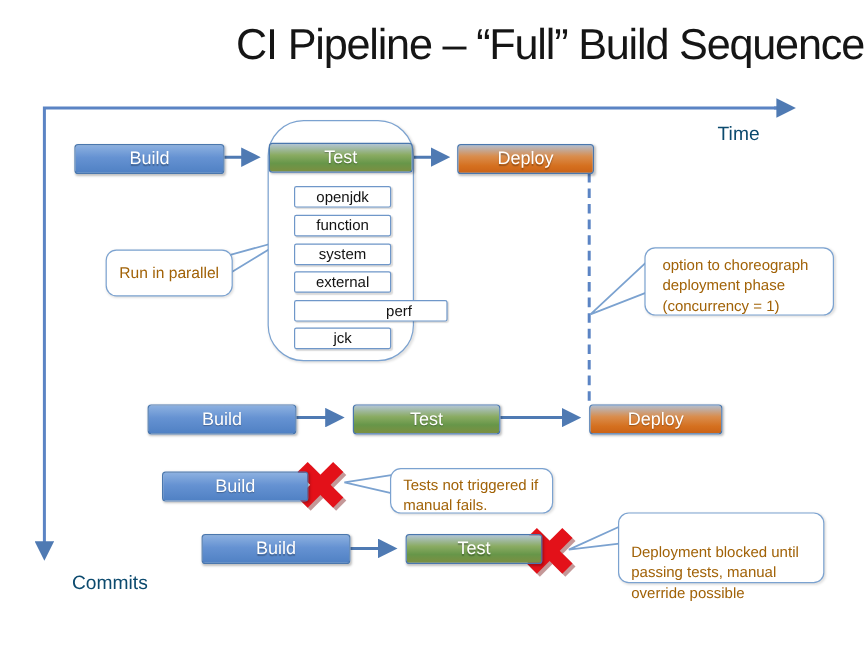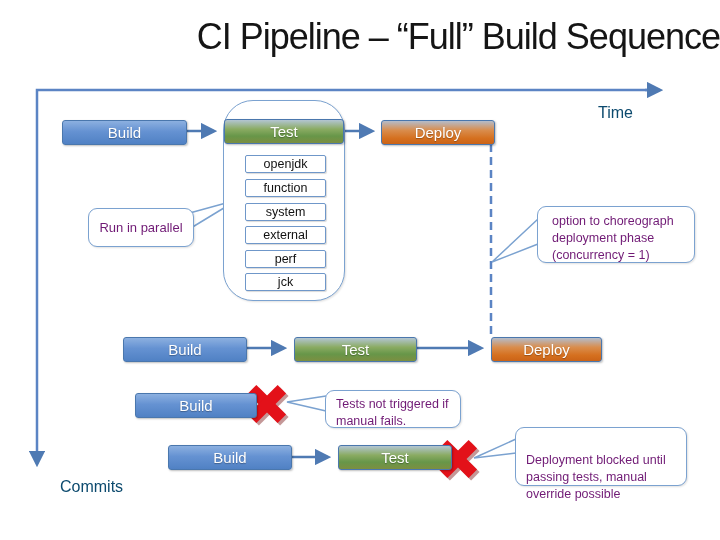--- a/index.html
+++ b/index.html
@@ -27,21 +27,21 @@
     box-shadow:1px 1px 2px rgba(0,0,0,0.12);
   }
   .suite-item{
     position:absolute;left:245px;width:79px;height:16px;background:#fff;
     border:1.2px solid #6f97c9;border-radius:2px;color:#111;font-size:12.5px;
     display:flex;align-items:center;justify-content:center;
     box-shadow:1px 1px 1px rgba(0,0,0,0.15);
   }
   .callout{
     position:absolute;background:#fff;border:1.5px solid #7ba2d0;border-radius:9px;
-    color:#701a75;font-size:12.5px;line-height:1.35;box-sizing:border-box;
+    color:#a16207;font-size:12.5px;line-height:1.35;box-sizing:border-box;
     box-shadow:1px 1px 2px rgba(0,0,0,0.12);
   }
   .callout-center{display:flex;align-items:center;justify-content:center;}
 </style>
 </head>
 <body>
 
 <div id="slide">
 
   <div class="title">CI Pipeline – “Full” Build Sequence</div>
@@ -94,21 +94,21 @@
 
   <div class="suite-container"></div>
   <div class="box box-blue" style="left:62px;top:120px;width:123px;">Build</div>
   <div class="box box-test" style="left:224px;top:119px;width:118px;">Test</div>
   <div class="box box-deploy" style="left:381px;top:120px;width:112px;">Deploy</div>
 
   <div class="suite-item" style="top:155px;">openjdk</div>
   <div class="suite-item" style="top:179px;">function</div>
   <div class="suite-item" style="top:203px;">system</div>
   <div class="suite-item" style="top:226px;">external</div>
-  <div class="suite-item" style="top:250px;">perf</div>
+  <div class="suite-item" style="top:250px;padding-left:47px;">perf</div>
   <div class="suite-item" style="top:273px;">jck</div>
 
   <div class="callout callout-center" style="left:88px;top:208px;width:106px;height:39px;font-size:13px;">Run in parallel</div>
   <div class="callout" style="left:537px;top:206px;width:158px;height:57px;padding:6px 14px;">option to choreograph deployment phase (concurrency = 1)</div>
 
   <div class="box box-blue" style="left:123px;top:337px;width:122px;">Build</div>
   <div class="box box-test" style="left:294px;top:337px;width:121px;">Test</div>
   <div class="box box-deploy" style="left:491px;top:337px;width:109px;">Deploy</div>
 
   <div class="box box-blue" style="left:135px;top:393px;width:120px;">Build</div>

